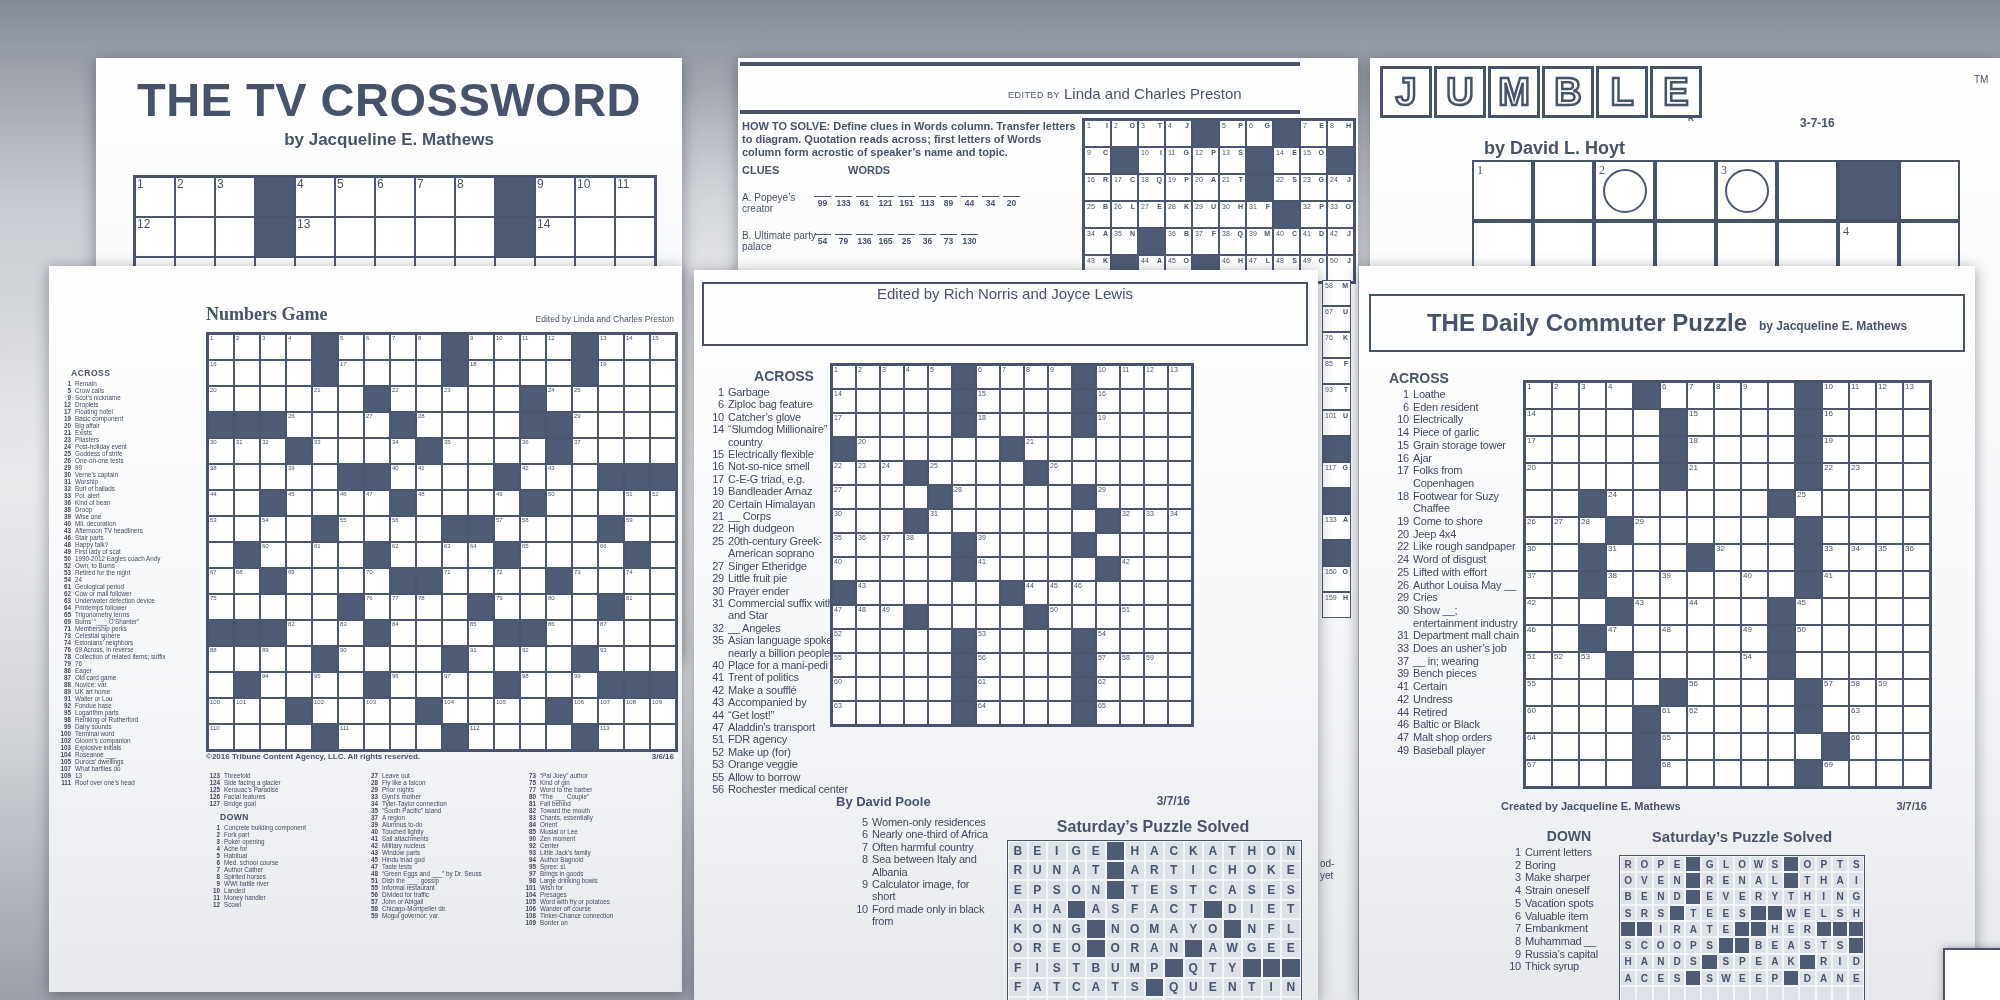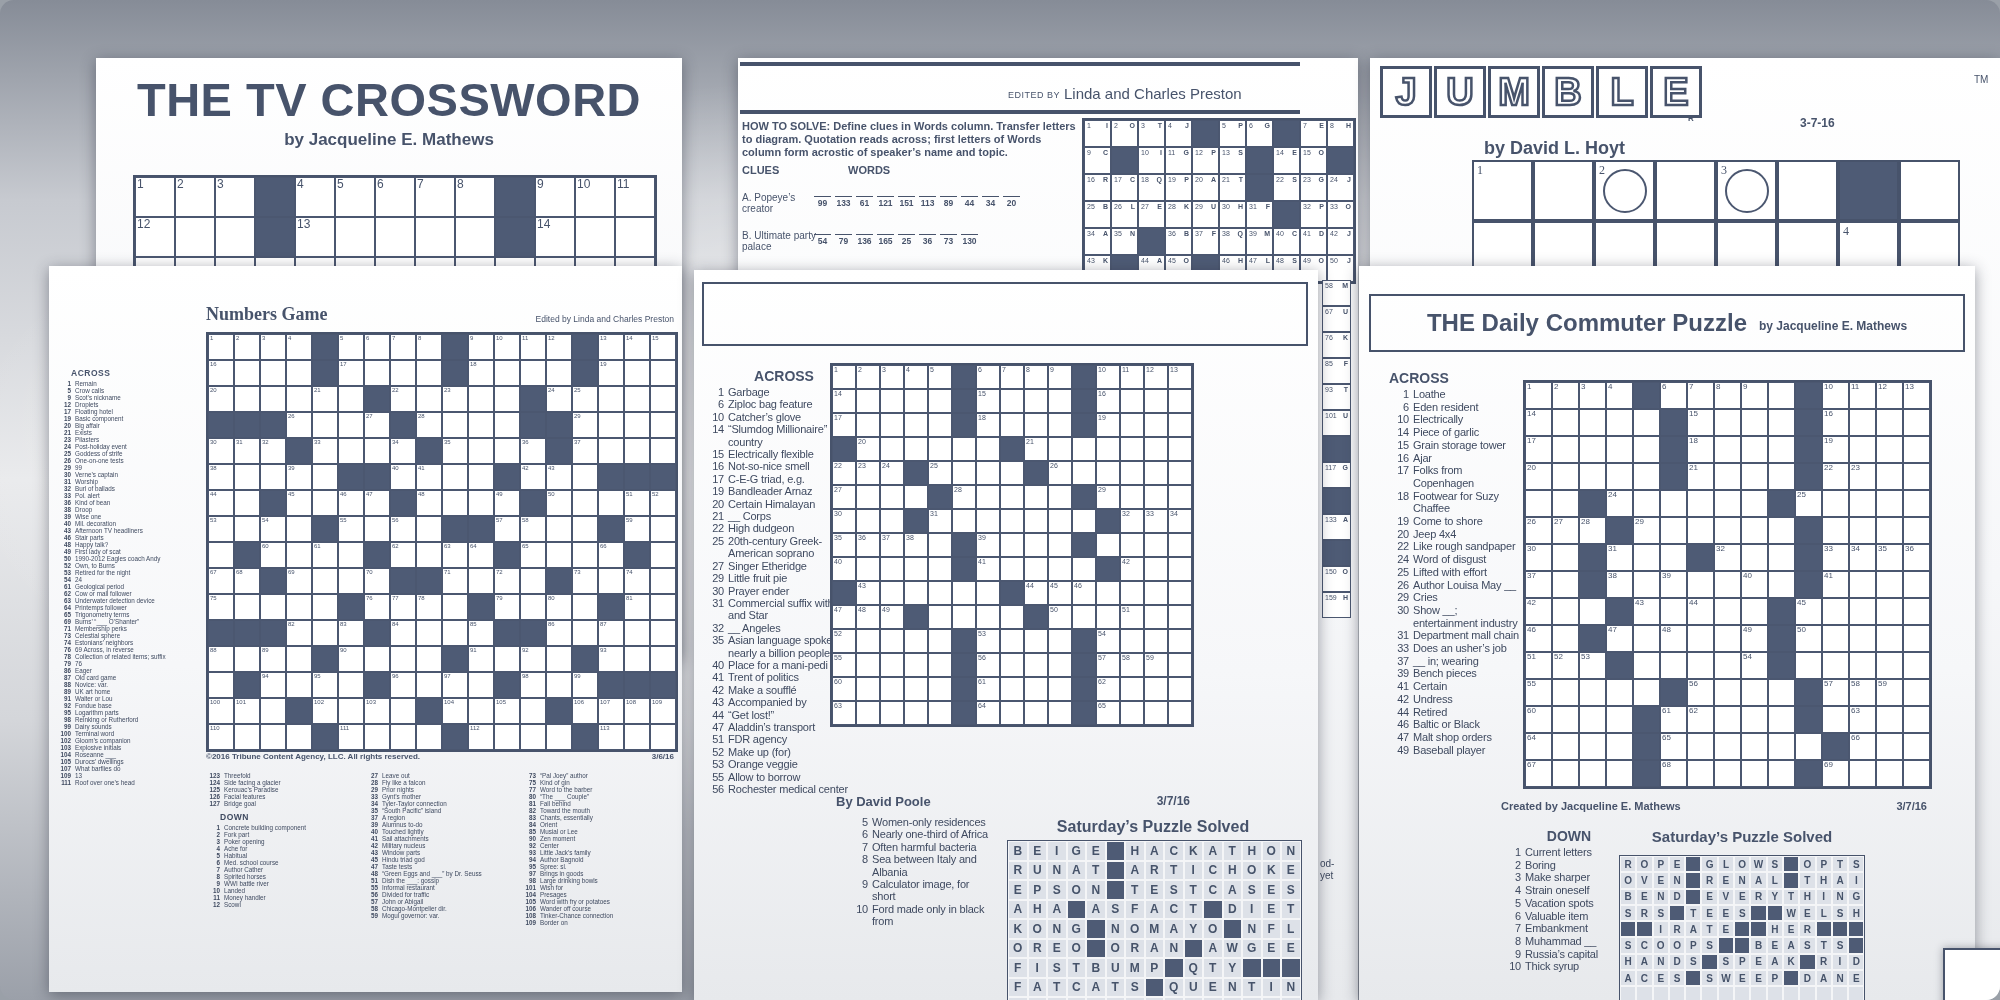--- a/index.html
+++ b/index.html
@@ -1,20 +1,20 @@
 <!DOCTYPE html>
 <html><head>
 <meta charset="utf-8">
 <style>
   html,body{margin:0;padding:0;background:#9aa0a8;}
   #canvas{position:relative;width:2000px;height:1000px;overflow:hidden;
     font-family:"Liberation Sans",sans-serif;color:#47536b;
     background:
       radial-gradient(ellipse 1400px 520px at 50% 46%, rgba(255,255,255,.85), rgba(255,255,255,0) 75%),
-      linear-gradient(180deg,#868c97 0%,#c7cad0 20%,#e9eaec 48%,#d4d6da 72%,#9ba0a9 100%); border-radius: 14px;}
+      linear-gradient(180deg,#868c97 0%,#c7cad0 20%,#e9eaec 48%,#d4d6da 72%,#9ba0a9 100%);}
   .page{position:absolute;background:linear-gradient(180deg,#ffffff 0%,#f6f7f9 55%,#e7e9ec 100%);
     box-shadow:0 3px 14px rgba(35,40,55,.45);overflow:hidden;}
   
   .grid-host{display:grid;position:absolute;border:2px solid #47536b;background:#fff;}
   .pc{border:1px solid #4b5770;position:relative;background:#fff;}
   .pc.bk{background:#4e5b75;}
   .pn{position:absolute;top:0;left:1px;line-height:1.1;color:#47536b;}
   .sc{position:relative;background:#dde1e8;border:1px solid #f4f5f7;display:flex;align-items:center;justify-content:center;font-weight:bold;color:#46536a;}
   .sc.bk{background:#4e5b75;}
   .ac{border:1px solid #4b5770;position:relative;background:#fff;font-size:7px;}
@@ -1515,20 +1515,21 @@
         </div>
         <div class="ci">
           <span class="cn">109</span>
           <span class="ct">Border on</span>
         </div>
       </div>
   </div>
 
   <div class="page" id="page-lat">
     <div class="lat-header">
+      <div class="lat-sub">Edited by Rich Norris and Joyce Lewis</div>
     </div>
     <div class="lat-across-lbl">ACROSS</div>
     <div class="clues lat-list" style="left:6px;top:116px;width:162px;height:610px;overflow:hidden;">
         <div class="ci">
           <span class="cn">1</span>
           <span class="ct">Garbage</span>
         </div>
         <div class="ci">
           <span class="cn">6</span>
           <span class="ct">Ziploc bag feature</span>
@@ -2005,21 +2006,21 @@
         <div class="ci">
           <span class="cn">5</span>
           <span class="ct">Women-only residences</span>
         </div>
         <div class="ci">
           <span class="cn">6</span>
           <span class="ct">Nearly one-third of Africa</span>
         </div>
         <div class="ci">
           <span class="cn">7</span>
-          <span class="ct">Often harmful bacteria</span>
+          <span class="ct">Often harmful country</span>
         </div>
         <div class="ci">
           <span class="cn">8</span>
           <span class="ct">Sea between Italy and Albania</span>
         </div>
         <div class="ci">
           <span class="cn">9</span>
           <span class="ct">Calculator image, for short</span>
         </div>
         <div class="ci">

